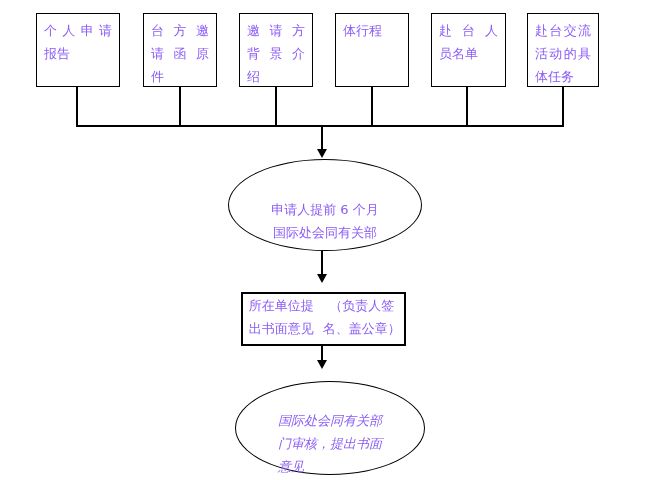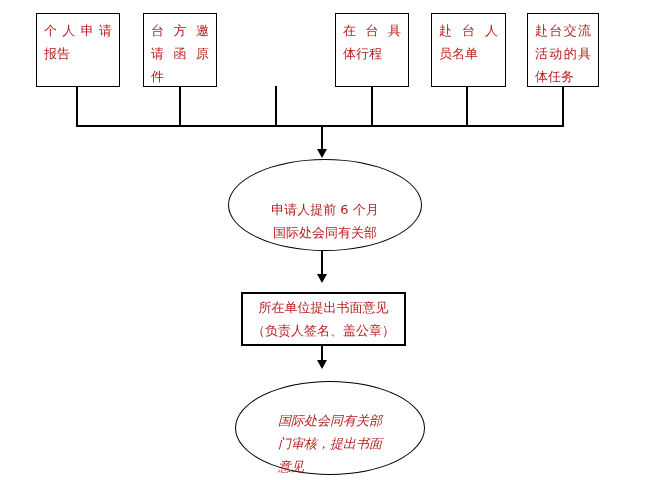--- a/index.html
+++ b/index.html
@@ -1,21 +1,21 @@
 <!DOCTYPE html>
 <html><head>
 <meta charset="utf-8">
 <style>
   html,body{margin:0;padding:0;background:#fff;}
   .canvas{
     position:relative;
     width:667px;height:480px;
     background:#ffffff;
     font-family:"DejaVu Sans","Liberation Sans",sans-serif;
-    color:#b91c1c;
+    color:#8b5cf6;
     overflow:hidden;
   }
   
   .tbox{
     position:absolute;top:13px;height:74px;
     border:1px solid #000;background:#fff;
     box-sizing:border-box;
     padding:5px 7px 0 7px;
     font-size:13px;line-height:23px;
   }
@@ -42,44 +42,48 @@
     background:#fff;
     display:flex;align-items:center;justify-content:center;
     font-size:13px;line-height:23px;
   }
   .ell .txt{text-align:center;margin-top:31px;}
   .ell .txt.leftish{text-align:left;width:-moz-fit-content;width:fit-content;font-style:italic;}
   
   .prect{
     position:absolute;box-sizing:border-box;
     border:2px solid #000;background:#fff;
-    display:flex;flex-direction:column;justify-content:center;
+    display:flex;flex-direction:row;justify-content:center;
     text-align:center;
     font-size:13px;line-height:23px;
   }
 </style>
 </head>
 <body>
 
 <div class="canvas">
 
   <div class="tbox" style="left:36px;width:84px;">
     <div class="line spread">个人申请</div>
     <div class="line" style="">报告</div>
   </div>
 
   <div class="tbox" style="left:143px;width:74px;">
     <div class="line spread">台方邀</div>
     <div class="line spread">请函原</div>
     <div class="line">件</div>
   </div>
 
+  <div class="tbox" style="left:239px;width:74px;">
+    <div class="line spread">邀请方</div>
+    <div class="line spread">背景介</div>
+    <div class="line">绍</div>
+  </div>
 
   <div class="tbox" style="left:335px;width:74px;">
-    <div class="line spread">在台具</div>
     <div class="line">体行程</div>
   </div>
 
   <div class="tbox" style="left:431px;width:75px;">
     <div class="line spread">赴台人</div>
     <div class="line">员名单</div>
   </div>
 
   <div class="tbox" style="left:527px;width:72px;">
     <div class="line spread">赴台交流</div>

